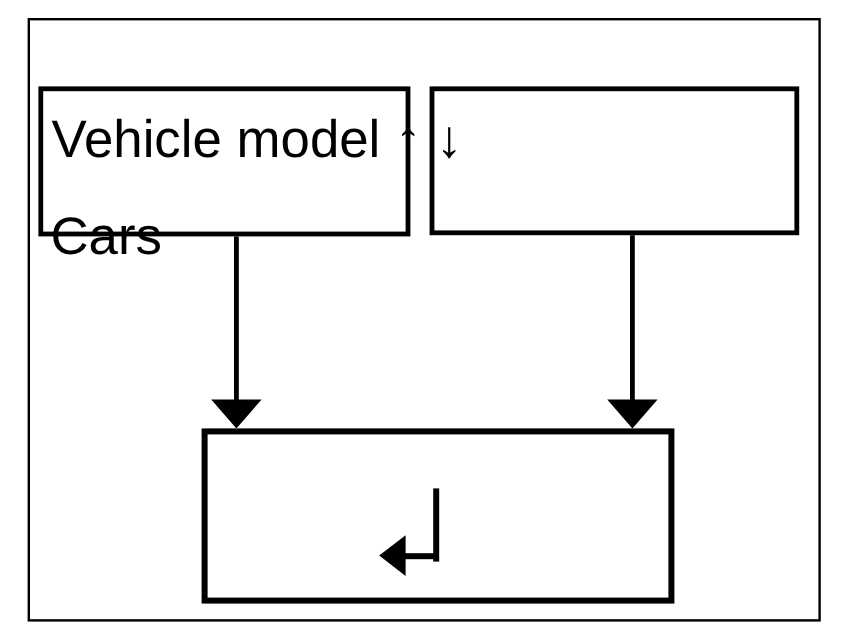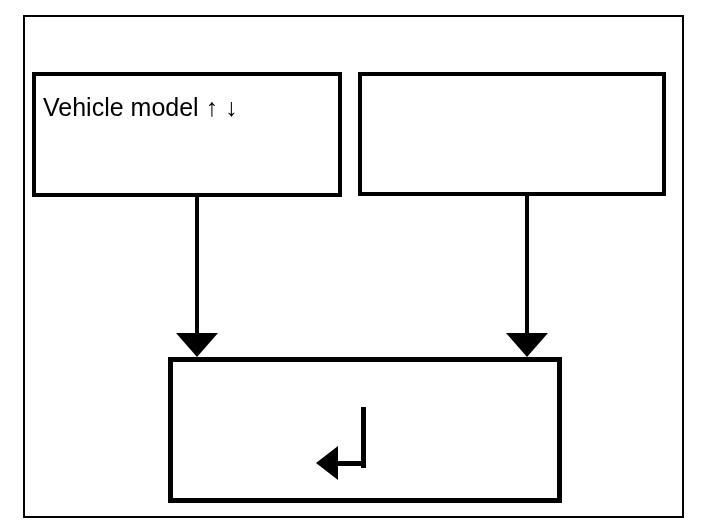--- a/index.html
+++ b/index.html
@@ -28,21 +28,21 @@
     position: absolute;
     border: 4px solid #000000;
     box-sizing: border-box;
     background: transparent;
   }
   #box-left  { left: 32px;  top: 72px;  width: 310px; height: 125px; }
   #box-right { left: 358px; top: 72px;  width: 308px; height: 124px; }
   #box-merge { left: 168px; top: 357px; width: 394px; height: 146px; border-width: 5px; }
   .diagram-text {
     position: absolute;
-    font-size: 25px;
+    font-size: 44px;
     line-height: 1;
     white-space: pre;
     color: #000000;
     background: transparent;
   }
   #title-left  { left: 43px;  top: 95px; }
   #title-right { left: 368px; top: 95px; }
   #label-cars  { left: 42px;  top: 176px; }
   #label-taxi  { left: 367px; top: 178px; }
   .edge-line {
@@ -90,20 +90,21 @@
 
   <div class="frame"></div>
 
   <div class="node-box" id="box-left"></div>
   <div class="node-box" id="box-right"></div>
 
   <div class="node-box" id="box-merge"></div>
 
   <span class="diagram-text" id="title-left">Vehicle model ↑ ↓</span>
 
+  <span class="diagram-text" id="label-cars">Cars</span>
 
   <div class="edge-line" id="edge-line-left"></div>
   <div class="arrow-head-down" id="edge-head-left"></div>
 
   <div class="edge-line" id="edge-line-right"></div>
   <div class="arrow-head-down" id="edge-head-right"></div>
 
   <div>
     <div class="ret-vbar"></div>
     <div class="ret-hbar"></div>

